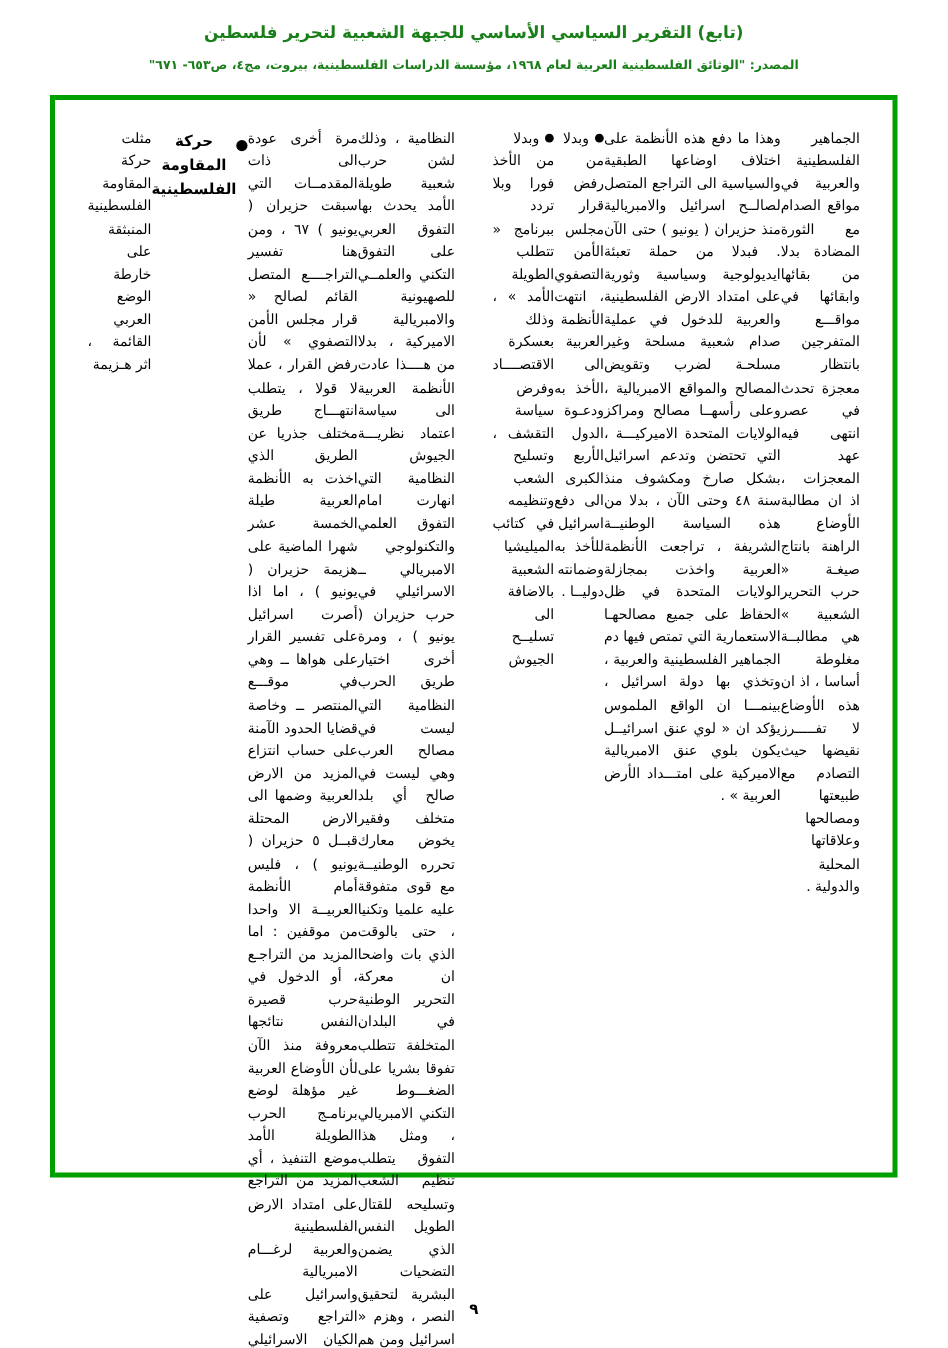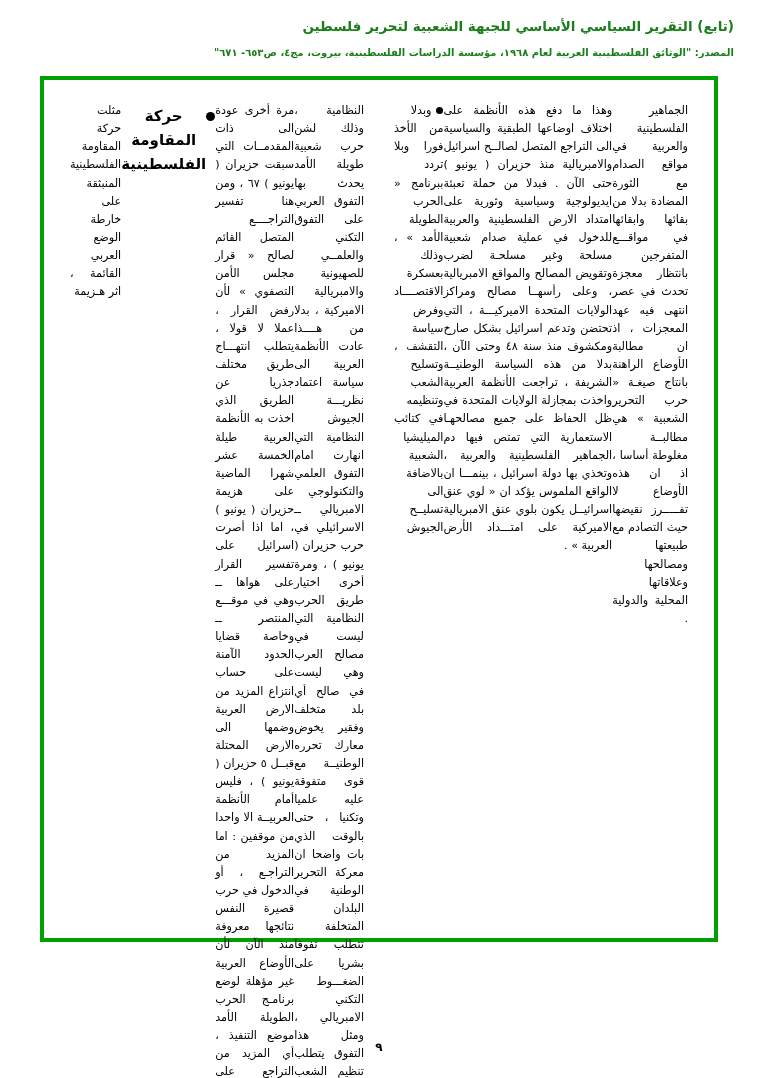--- a/index.html
+++ b/index.html
@@ -16,20 +16,21 @@
     overflow: hidden;
   }
   .page {
     width: 758px;
     height: 1078px;
     position: relative;
     box-sizing: border-box;
   }
   .header-block {
     padding: 10px 24px 0 24px;
+    text-align: center;
   }
   .doc-title {
     font-size: 13.5px;
     font-weight: bold;
     color: #1a7f1a;
     line-height: 1.5;
     margin: 6px 0 0 0;
   }
   .doc-source {
     font-size: 10px;
@@ -90,21 +91,21 @@
   }
   .divider-dot span {
     display: inline-block;
     width: 9px;
     height: 9px;
     border-radius: 50%;
     background: #000;
   }
   .section-heading {
     text-align: center;
-    font-size: 15px;
+    font-size: 12px;
     font-weight: bold;
     line-height: 1.6;
     margin: 2px 0 11px 0;
   }
   .page-number {
     position: absolute;
     bottom: 24px;
     left: 0;
     width: 100%;
     text-align: center;
@@ -121,21 +122,22 @@
     <div class="doc-title">(تابع) التقرير السياسي الأساسي للجبهة الشعبية لتحرير فلسطين</div>
     <div class="doc-source">المصدر: "الوثائق الفلسطينية العربية لعام ١٩٦٨، مؤسسة الدراسات الفلسطينية، بيروت، مج٤، ص٦٥٣- ٦٧١"</div>
   </div>
 
   <div class="frame">
     <div class="frame-inner">
 
       <div class="col">
         <p class="para">الجماهير الفلسطينية والعربية في مواقع الصدام مع الثورة المضادة بدلا من بقائها وابقائها في مواقـــع المتفرجين بانتظار معجزة تحدث في عصر انتهى فيه عهد المعجزات ، اذ ان مطالبة الأوضاع الراهنة بانتاج صيغـة « حرب التحرير الشعبية » هي مطالبــة مغلوطة أساسا ، اذ ان هذه الأوضاع لا تفـــــرز نقيضها حيث التصادم مع طبيعتها ومصالحها وعلاقاتها المحلية والدولية .</p>
         <p class="para">وهذا ما دفع هذه الأنظمة على اختلاف اوضاعها الطبقية والسياسية الى التراجع المتصل لصالــح اسرائيل والامبريالية منذ حزيران ( يونيو ) حتى الآن . فبدلا من حملة تعبئة ايديولوجية وسياسية وثورية على امتداد الارض الفلسطينية والعربية للدخول في عملية صدام شعبية مسلحة وغير مسلحـة لضرب وتقويض المصالح والمواقع الامبريالية ، وعلى رأسهــا مصالح ومراكز الولايات المتحدة الاميركيـــة ، التي تحتضن وتدعم اسرائيل بشكل صارخ ومكشوف منذ سنة ٤٨ وحتى الآن ، بدلا من هذه السياسة الوطنيــة الشريفة ، تراجعت الأنظمة العربية واخذت بمجازلة الولايات المتحدة في ظل الحفاظ على جميع مصالحهـا الاستعمارية التي تمتص فيها دم الجماهير الفلسطينية والعربية ، وتخذي بها دولة اسرائيل ، بينمـــا ان الواقع الملموس يؤكد ان « لوي عنق اسرائيــل يكون بلوي عنق الامبريالية الاميركية على امتـــداد الأرض العربية » .</p>
-        <p class="para"><span class="bullet-dot"></span><span>وبدلا من الأخذ فورا وبلا تردد ببرنامج « الحرب الطويلة الأمد » ، وذلك بعسكرة الاقتصــــاد وفرض سياسة التقشف ، وتسليح الشعب وتنظيمه في كتائب الميليشيا الشعبية بالاضافة الى تسليــح الجيوش</span></p>
+        <p class="para"><span class="bullet-dot"></span><span>وبدلا من رفض قرار مجلس الأمن التصفوي ، انتهت الأنظمة العربية الى الأخذ به ودعـوة الدول الأربع الكبرى الى دفع اسرائيل للأخذ به وضمانته دوليــا .</span></p>
+        <p class="para"><span class="bullet-dot"></span><span>وبدلا من الأخذ فورا وبلا تردد ببرنامج « تتطلب الطويلة الأمد » ، وذلك بعسكرة الاقتصــــاد وفرض سياسة التقشف ، وتسليح الشعب وتنظيمه في كتائب الميليشيا الشعبية بالاضافة الى تسليــح الجيوش</span></p>
       </div>
 
       <div class="col">
         <p class="para">النظامية ، وذلك لشن حرب شعبية طويلة الأمد يحدث بها التفوق العربي على التفوق التكني والعلمــي للصهيونية والامبريالية الاميركية ، بدلا من هــــذا عادت الأنظمة العربية الى سياسة اعتماد نظريـــة الجيوش النظامية التي انهارت امام التفوق العلمي والتكنولوجي الامبريالي ــ الاسرائيلي في حرب حزيران ( يونيو ) ، ومرة أخرى اختيار طريق الحرب النظامية التي ليست في مصالح العرب وهي ليست في صالح أي بلد متخلف وفقير يخوض معارك تحرره الوطنيــة مع قوى متفوقة عليه علميا وتكنيا ، حتى بالوقت الذي بات واضحا ان معركة التحرير الوطنية في البلدان المتخلفة تتطلب تفوقا بشريا على الضغـــوط التكني الامبريالي ، ومثل هذا التفوق يتطلب تنظيم الشعب وتسليحه للقتال الطويل النفس الذي يضمن التضحيات البشرية لتحقيق النصر ، وهزم « اسرائيل ومن هم وراء اسرائيل في بلادنا » .</p>
         <p class="para">مرة أخرى عودة الى ذات المقدمــات التي سبقت حزيران ( يونيو ) ٦٧ ، ومن هنا تفسير التراجــــع المتصل القائم لصالح « قرار مجلس الأمن التصفوي » لأن رفض القرار ، عملا لا قولا ، يتطلب انتهـــاج طريق مختلف جذريا عن الطريق الذي اخذت به الأنظمة العربية طيلة الخمسة عشر شهرا الماضية على هزيمة حزيران ( يونيو ) ، اما اذا أصرت اسرائيل على تفسير القرار على هواها ــ وهي في موقـــع المنتصر ــ وخاصة قضايا الحدود الآمنة على حساب انتزاع المزيد من الارض العربية وضمها الى الارض المحتلة قبــل ٥ حزيران ( يونيو ) ، فليس أمام الأنظمة العربيــة الا واحدا من موقفين : اما المزيد من التراجـع ، أو الدخول في حرب قصيرة النفس نتائجها معروفة منذ الآن لأن الأوضاع العربية غير مؤهلة لوضع برنامـج الحرب الطويلة الأمد موضع التنفيذ ، أي المزيد من التراجع على امتداد الارض الفلسطينية والعربية لرغـــام الامبريالية واسرائيل على التراجع وتصفية الكيان الاسرائيلي العنصري العدواني .</p>
         <div class="divider-dot"><span></span></div>
         <div class="section-heading">
           <div>حركة المقاومة الفلسطينية</div>
         </div>
         <p class="para">مثلت حركة المقاومة الفلسطينية المنبثقة على خارطة الوضع العربي القائمة ، اثر هـزيمة</p>

